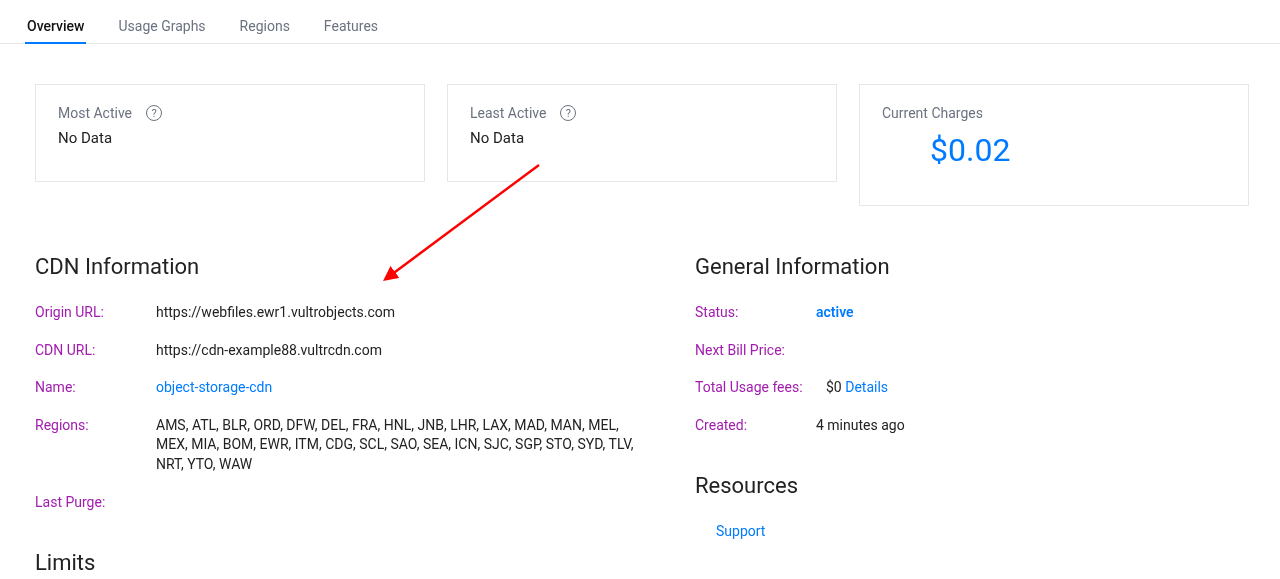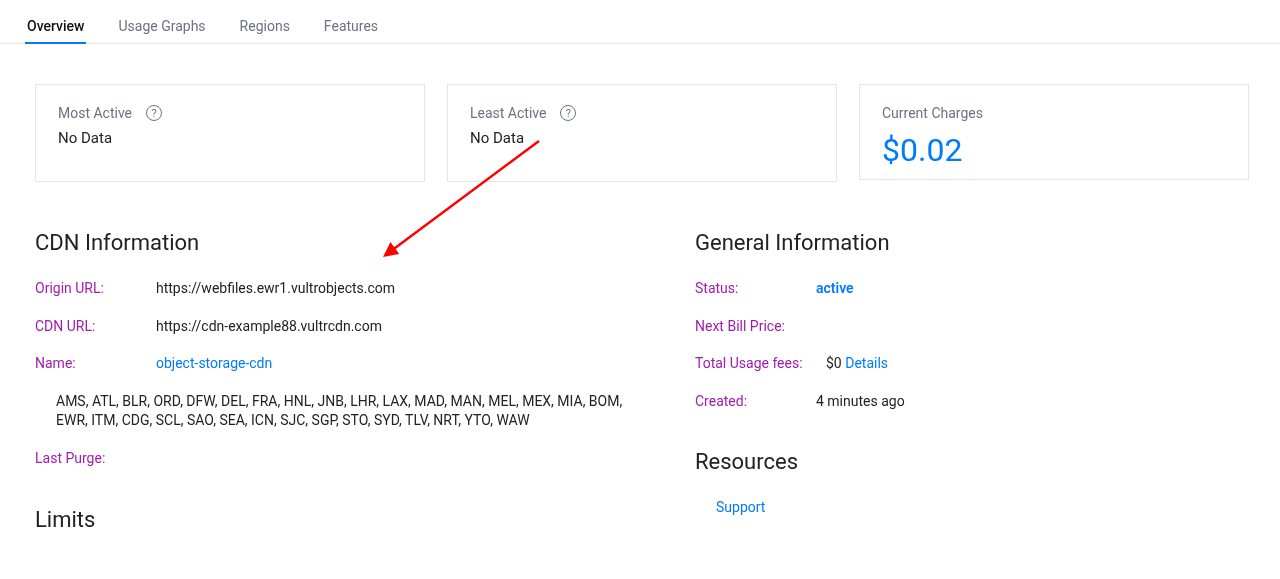--- a/index.html
+++ b/index.html
@@ -38,38 +38,39 @@
     display: flex;
     gap: 22px;
     margin-bottom: 48px;
   }
   .card {
     border: 1px solid #e6e6e6;
     padding: 18px 22px 22px 22px;
     flex: 0 0 auto;
   }
   .card-wide { width: 390px; height: 98px; }
-  .card-right { width: 390px; height: 96px; }
+  .card-right { width: 390px; height: 122px; }
   .card-label {
     font-size: 14px;
     color: #6b7280;
     display: inline-flex;
     align-items: flex-end;
     gap: 14px;
     margin-bottom: 8px;
   }
   .card-value {
     font-size: 15px;
     color: #222;
   }
   .charges-value {
     font-size: 32px;
     color: #007bff;
     margin-top: 2px;
     font-weight: 400;
+    margin-left: 48px;
   }
   .help-icon {
     display: inline-flex;
     width: 16px; height: 16px;
     border: 1.5px solid #6b7280;
     border-radius: 50%;
     font-size: 11px;
     color: #6b7280;
     align-items: center;
     justify-content: center;
@@ -168,20 +169,21 @@
       </div>
       <div class="kv-row">
         <div class="kv-key">CDN URL:</div>
         <div class="kv-val">https://cdn-example88.vultrcdn.com</div>
       </div>
       <div class="kv-row">
         <div class="kv-key">Name:</div>
         <div class="kv-val link">object-storage-cdn</div>
       </div>
       <div class="kv-row">
+        <div class="kv-key">Regions:</div>
         <div class="kv-val">AMS, ATL, BLR, ORD, DFW, DEL, FRA, HNL, JNB, LHR, LAX, MAD, MAN, MEL, MEX, MIA, BOM, EWR, ITM, CDG, SCL, SAO, SEA, ICN, SJC, SGP, STO, SYD, TLV, NRT, YTO, WAW</div>
       </div>
       <div class="kv-row">
         <div class="kv-key">Last Purge:</div>
         <div class="kv-val"></div>
       </div>
 
       <h2 class="section-gap">Limits</h2>
 
     </div>

